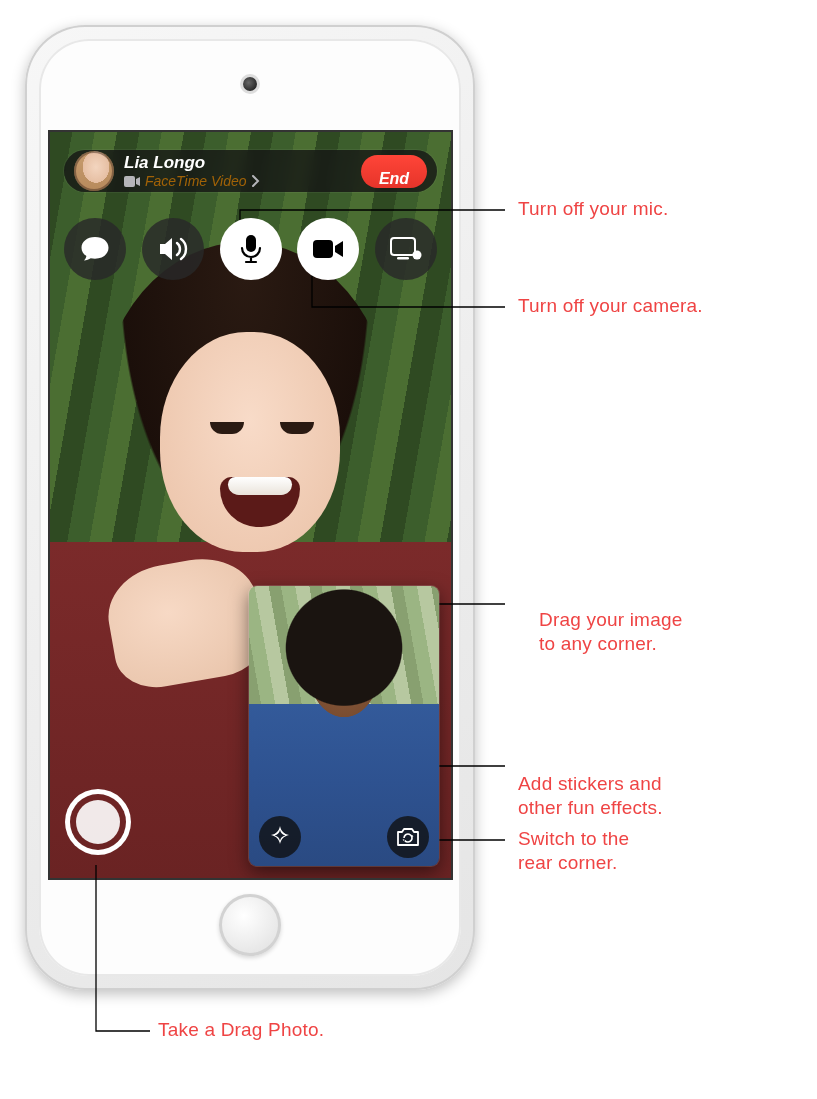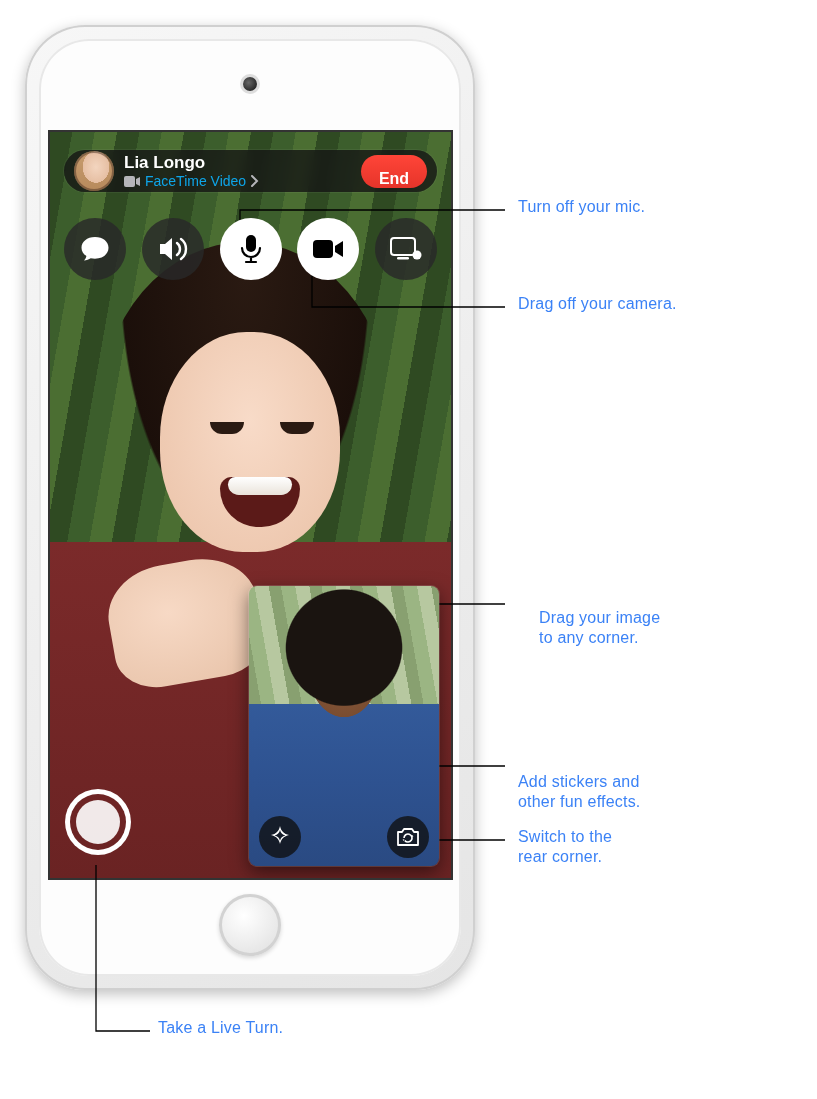--- a/index.html
+++ b/index.html
@@ -110,32 +110,33 @@
     position:absolute;
     left:14px; right:14px; top:18px;
     height:42px;
     background: rgba(20,20,20,0.78);
     backdrop-filter: blur(6px);
     border-radius: 28px;
     display:flex; align-items:center;
     padding:0 10px;
     box-shadow: 0 0 0 1px rgba(255,255,255,.05);
     z-index: 5;
+    font-style: italic;
   }
   .avatar {
     width:40px; height:40px; border-radius:50%;
     background:
       radial-gradient(ellipse 22px 26px at 55% 40%, #f3d5bf 0%, #e6bfa3 60%, transparent 61%),
       linear-gradient(#c79c6e,#b78a5c);
     box-shadow: inset 0 0 0 2px rgba(74,50,35,.5);
     flex-shrink: 0;
   }
   .caller-info { margin-left:10px; flex:1; overflow:hidden; color:#fff; }
   .caller-name { font-size:17px; font-weight:600; white-space:nowrap; }
-  .caller-sub { font-size:14px; color:#0ea5e9; display:flex; align-items:center; gap:5px; white-space:nowrap; }
+  .caller-sub { font-size:14px; color:#a16207; display:flex; align-items:center; gap:5px; white-space:nowrap; }
   .caller-sub svg { flex-shrink:0; }
   .end-btn {
     width:66px; height:33px; border-radius:17px;
     background: linear-gradient(#ff4538,#e6342a);
     color:#fff; font-size:16px; font-weight:600;
     display:flex; align-items:flex-end; justify-content:center;
     flex-shrink:0;
   }
 
   
@@ -201,22 +202,22 @@
   }
 
   
   .callout-line {
     position:absolute;
     stroke:#000; stroke-width:1.3; fill:none;
     pointer-events:none;
   }
   .callout-text {
     position:absolute;
-    font-size:16px;
-    color:#3b82f6;
+    font-size:19px;
+    color:#ef4444;
     line-height:1.28;
     letter-spacing:.2px;
   }
 </style>
 </head>
 <body>
 
 <div class="device">
   <div class="bezel"></div>
   <div class="camera-hole"></div>
@@ -322,20 +323,20 @@
   <path d="M345 604 L505 604"></path>
 
   <path d="M283 840 L283 766 L505 766"></path>
 
   <path d="M413 840 L505 840"></path>
 
   <path d="M96 865 L96 1031 L150 1031"></path>
 </svg>
 
 <div class="callout-text" style="left:518px; top:197px">Turn off your mic.</div>
-<div class="callout-text" style="left:518px; top:294px">Drag off your camera.</div>
+<div class="callout-text" style="left:518px; top:294px">Turn off your camera.</div>
 <div class="callout-text" style="left:539px; top:608px; white-space:pre-line">Drag your image
 to any corner.</div>
 <div class="callout-text" style="left:518px; top:772px; white-space:pre-line">Add stickers and
 other fun effects.</div>
 <div class="callout-text" style="left:518px; top:827px; white-space:pre-line">Switch to the
 rear corner.</div>
-<div class="callout-text" style="left:158px; top:1018px">Take a Live Turn.</div>
+<div class="callout-text" style="left:158px; top:1018px">Take a Drag Photo.</div>
 
 </body></html>

